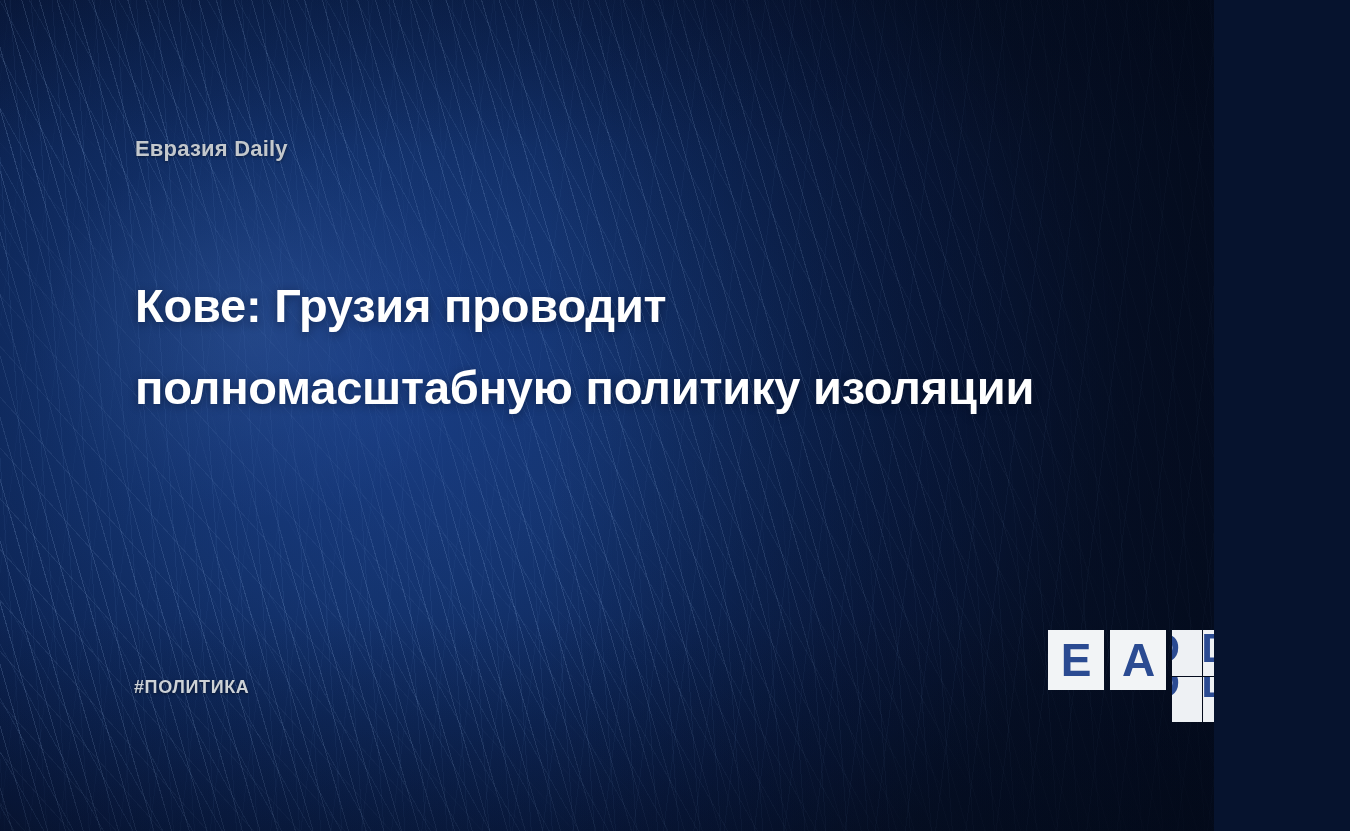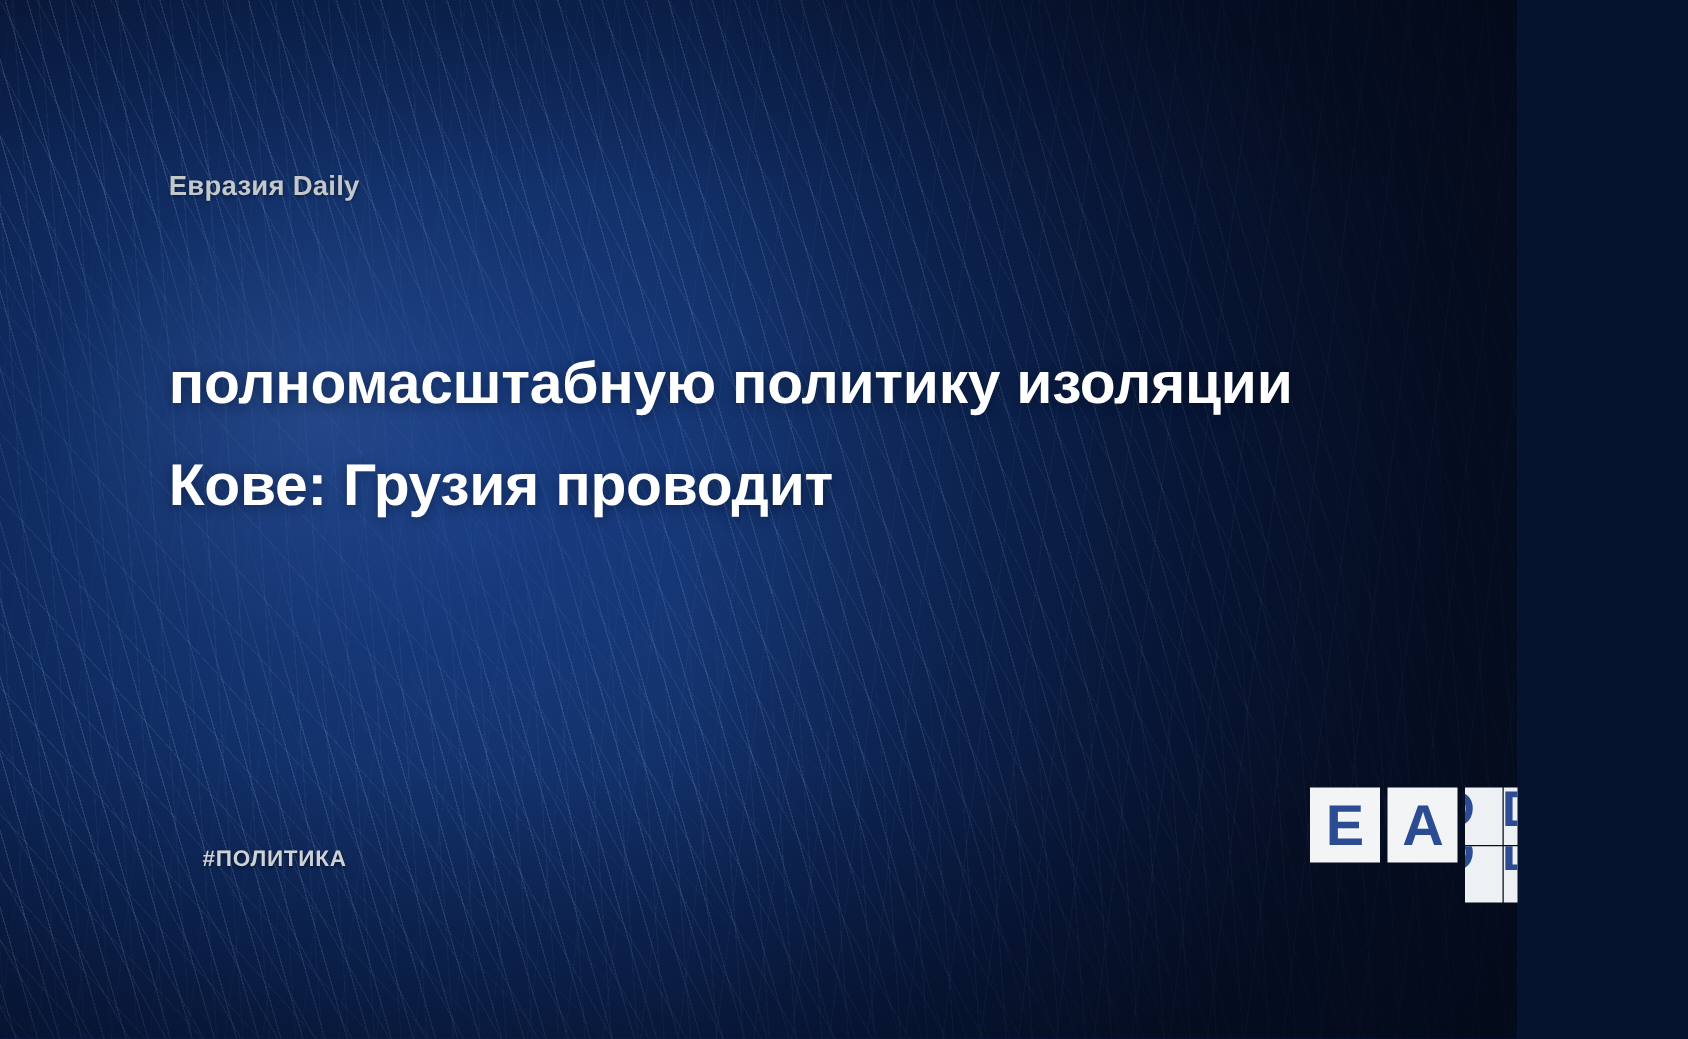--- a/index.html
+++ b/index.html
@@ -163,21 +163,20 @@
   .tag {
     position: absolute;
     left: 134px;
     top: 677px;
     font-size: 18px;
     font-weight: bold;
     letter-spacing: .6px;
     color: #cdd2d7;
     text-shadow: 0 1px 3px rgba(0,0,0,.5);
     white-space: nowrap;
-    margin-left: 28px;
   }
 
   
   .logo {
     position: absolute;
     left: 1048px;
     top: 630px;
     display: flex;
     align-items: flex-start;
     gap: 6px;
@@ -239,22 +238,22 @@
   <div class="glow"></div>
   <div class="bg-vignette"></div>
   <div class="bg-dark-right"></div>
   <div class="bg-dark-bottom"></div>
 
   <div class="content">
 
     <div class="brand">Евразия Daily</div>
 
     <h1 class="headline">
+      <span class="ln">Кове: Грузия проводит</span>
       <span class="ln">полномасштабную политику изоляции</span>
-      <span class="ln">Кове: Грузия проводит</span>
     </h1>
 
     <div class="tag">#ПОЛИТИКА</div>
 
     <div class="logo">
       <div class="tile tile-e">E</div>
       <div class="tile tile-a">A</div>
       <div class="tile-d">
         <div class="dq dq-tl">
             <span>D</span>

